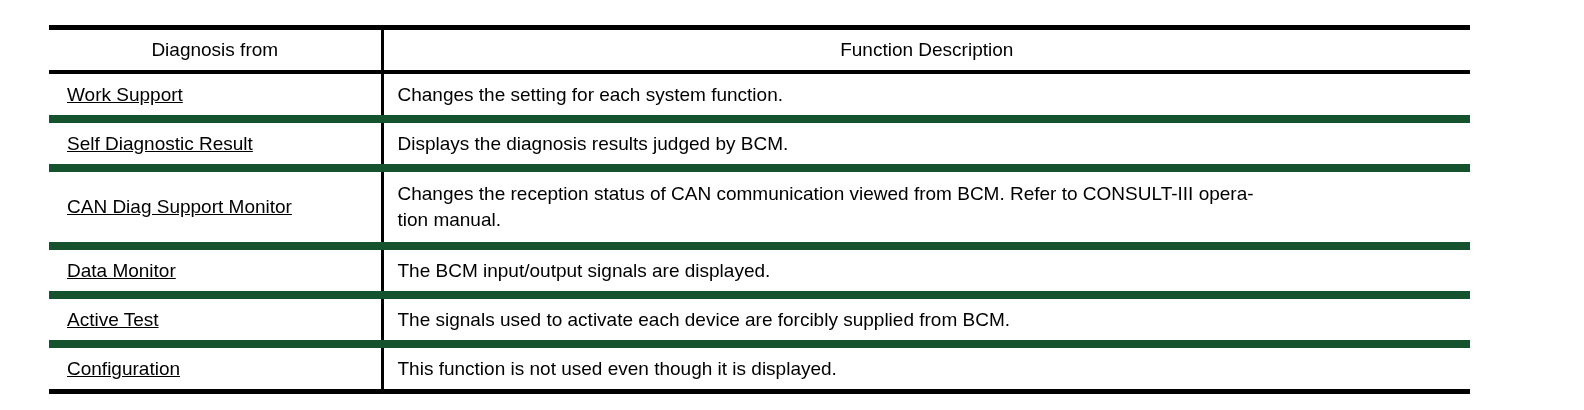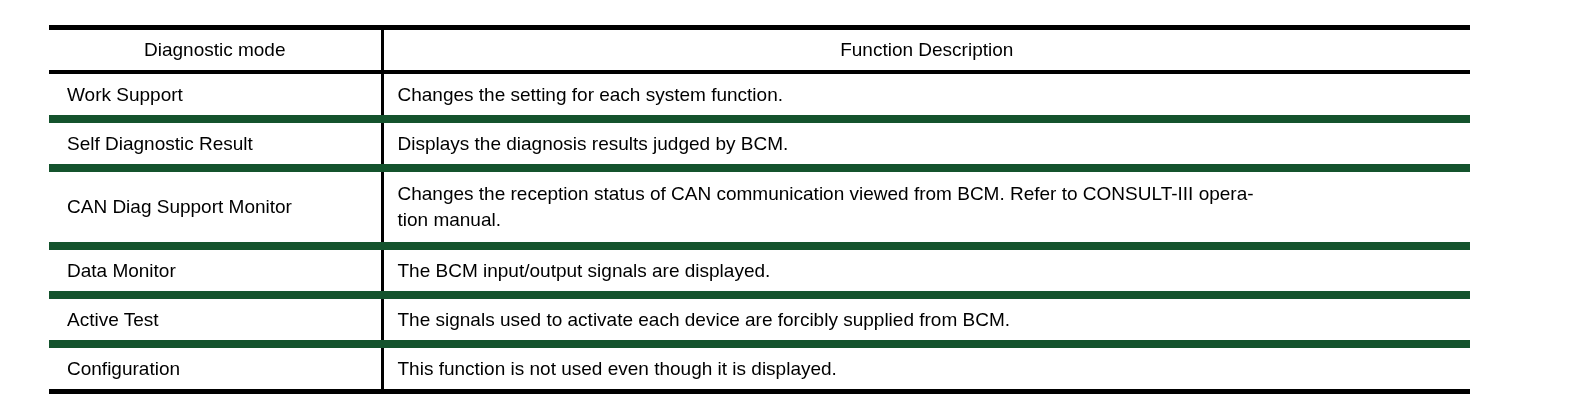--- a/index.html
+++ b/index.html
@@ -44,37 +44,37 @@
   tbody td {
     border-top: 8px solid #14532d;
     vertical-align: middle;
     padding: 7px 10px 7px 0;
     height: 27px;
   }
   tbody tr:first-child td { border-top: none; }
   th.col-mode, td.col-mode {
     border-right: 3px solid #000000;
   }
-  td.col-mode { padding-left: 18px; }
+  td.col-mode { padding-left: 18px; text-decoration: underline; }
   td.col-desc { padding-left: 14px; }
   tr.tall td { height: 56px; }
   .desc-line { display: block; }
 </style>
 </head>
 <body>
 
 <div class="table-wrap">
   <table class="diag-table">
     <colgroup>
       <col class="c-mode">
       <col class="c-desc">
     </colgroup>
     <thead>
       <tr>
-        <th class="col-mode">Diagnostic mode</th>
+        <th class="col-mode">Diagnosis from</th>
         <th class="col-desc">Function Description</th>
       </tr>
     </thead>
     <tbody>
       <tr>
         <td class="col-mode">Work Support</td>
         <td class="col-desc">Changes the setting for each system function.</td>
       </tr>
       <tr>
         <td class="col-mode">Self Diagnostic Result</td>

